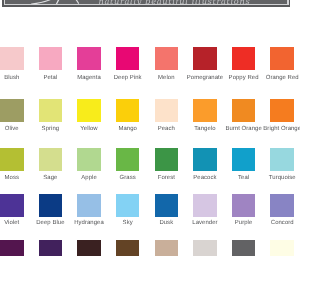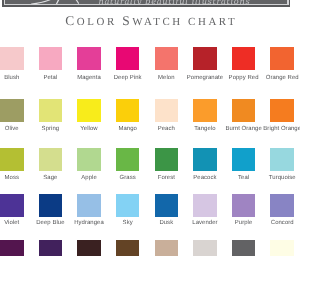--- a/index.html
+++ b/index.html
@@ -41,21 +41,20 @@
     <svg width="282" height="46" viewBox="0 0 282 46">
       <g fill="none" stroke="#dedfe1" stroke-linecap="round">
         <path d="M26.5 46 C38.5 45 48.5 41.8 55.2 34.8" stroke-width="1.12"></path>
         <path d="M51.5 46 L57.5 34.2" stroke-width="1.3"></path>
         <path d="M58.8 34.3 C65.5 35.8 70.4 39.4 73.5 45.3" stroke-width="1.15"></path>
       </g>
     </svg>
     <div class="tag">naturally beautiful illustrations</div>
   </div>
 </div>
-<div id="title"><span>C</span><span class="sc">OLOR </span><span>S</span><span class="sc">WATCH CHART</span></div>
 <div class="grid">
 <div class="sw" style="left:0.00px;top:47.0px;width:23.5px;height:22.8px;background:#f6c9cb"></div>
 <div class="lbl" style="left:-9.00px;top:75.9px;width:41.5px;">Blush</div>
 <div class="sw" style="left:38.64px;top:47.0px;width:23.5px;height:22.8px;background:#f7a9c1"></div>
 <div class="lbl" style="left:29.64px;top:75.9px;width:41.5px;">Petal</div>
 <div class="sw" style="left:77.28px;top:47.0px;width:23.5px;height:22.8px;background:#e43e98"></div>
 <div class="lbl" style="left:68.28px;top:75.9px;width:41.5px;">Magenta</div>
 <div class="sw" style="left:115.92px;top:47.0px;width:23.5px;height:22.8px;background:#e80873"></div>
 <div class="lbl" style="left:106.92px;top:75.9px;width:41.5px;">Deep Pink</div>
 <div class="sw" style="left:154.56px;top:47.0px;width:23.5px;height:22.8px;background:#f4746c"></div>

